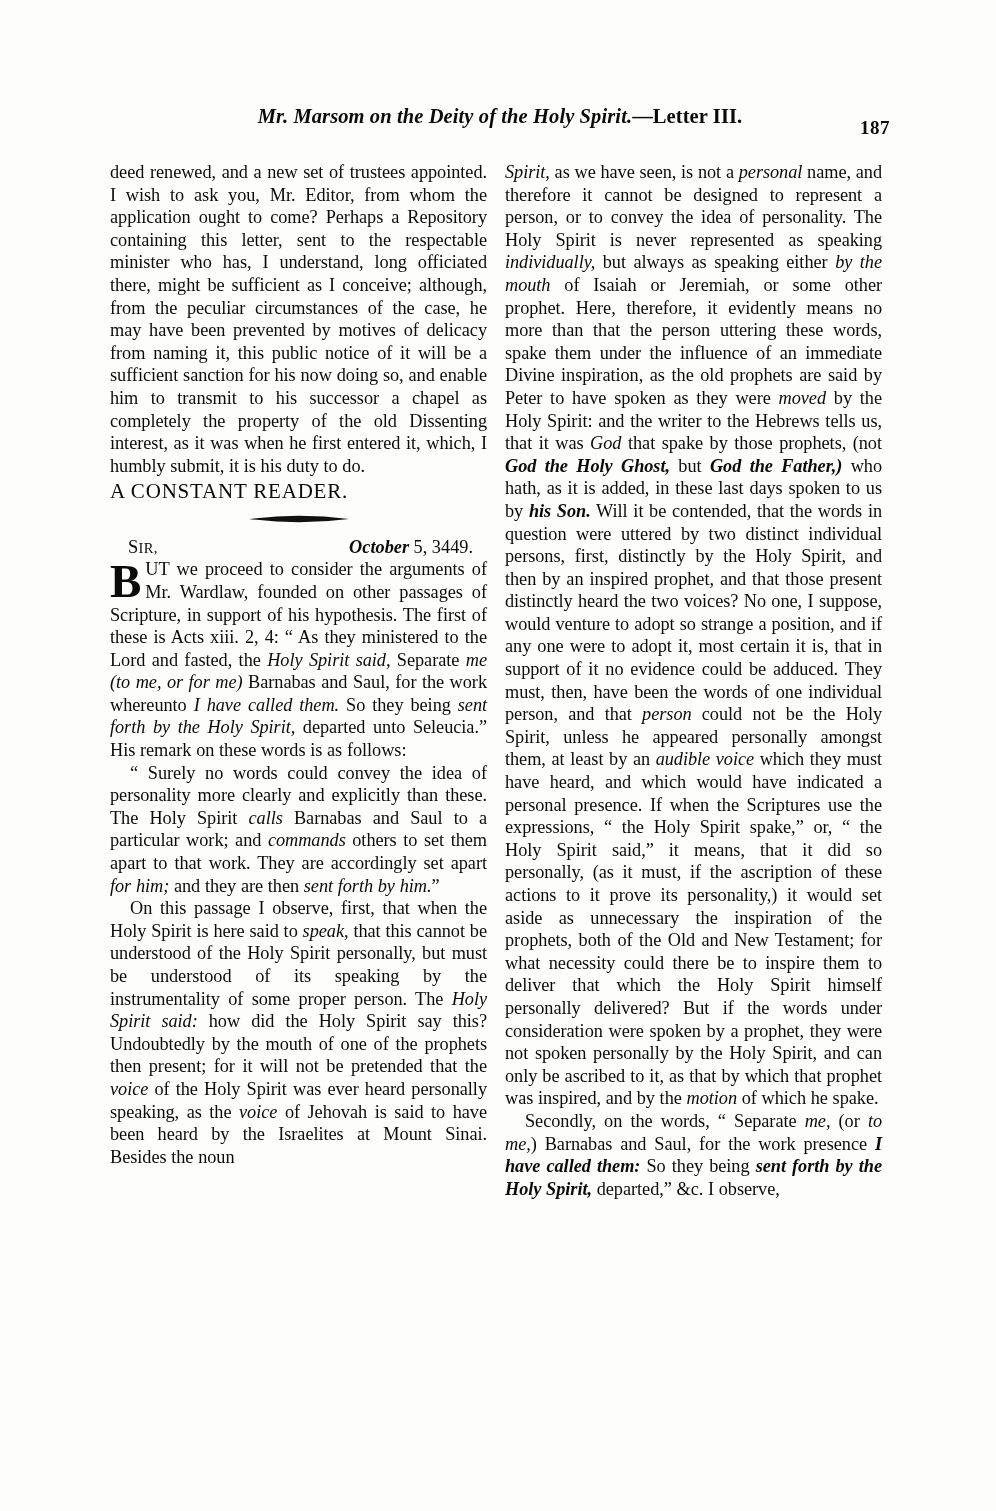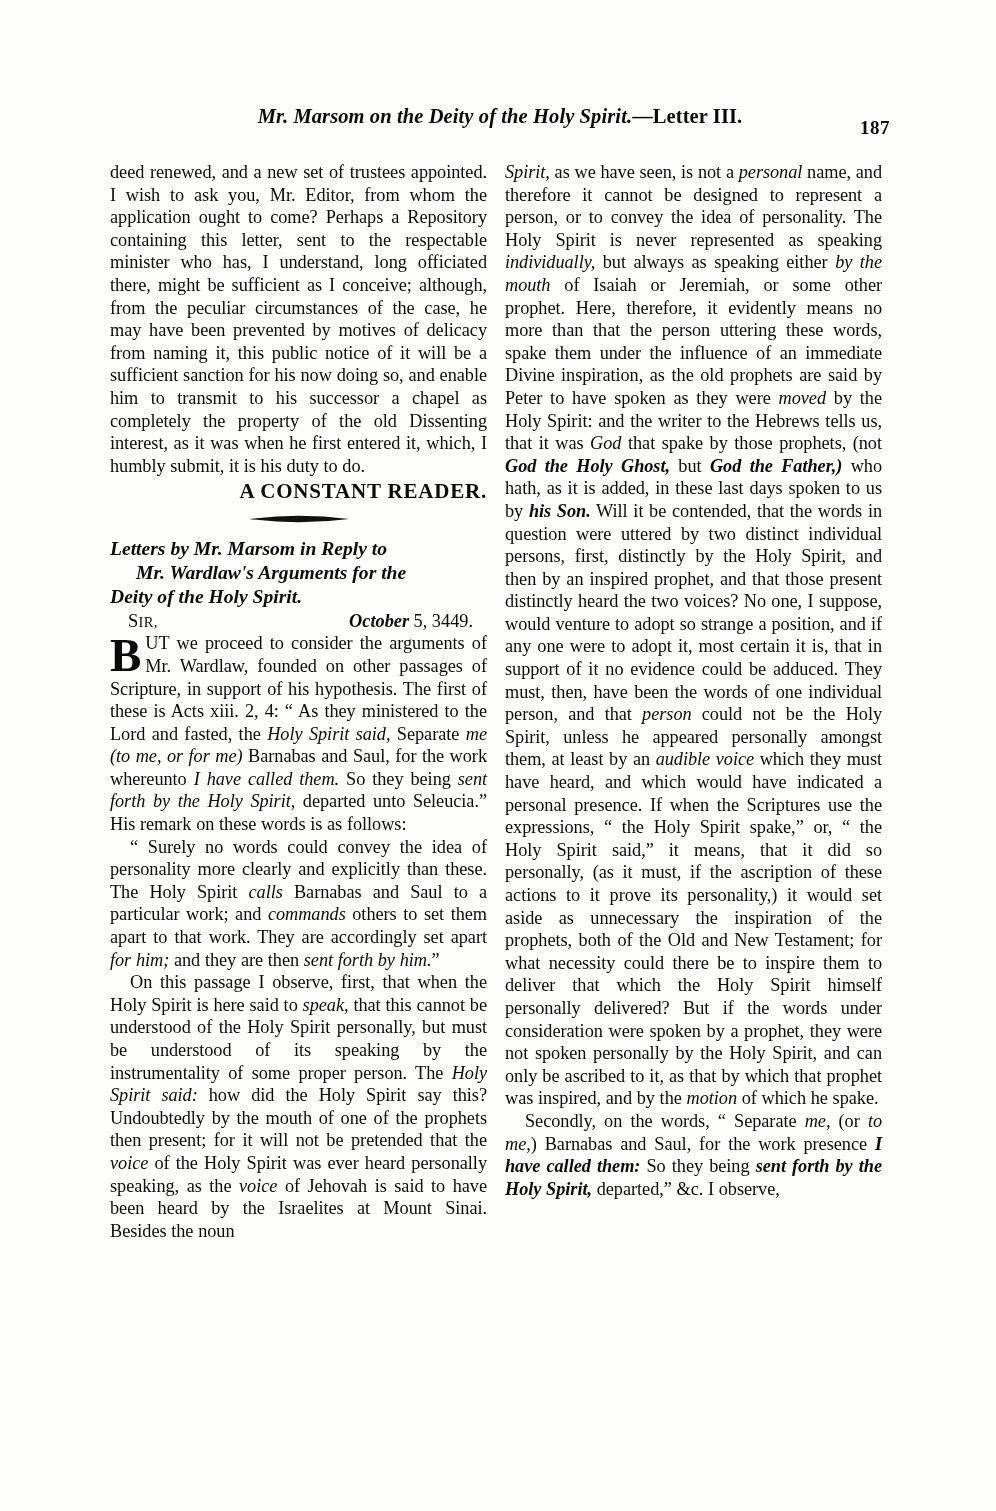--- a/index.html
+++ b/index.html
@@ -76,26 +76,25 @@
     text-indent: 20px;
   }
   .col p.cont {
     text-indent: 0;
   }
   i, .it { font-style: italic; }
   .bi { font-weight: bold; }
 
   
   .signature {
-    text-align: right;
+    text-align: left;
     font-size: 21px;
     letter-spacing: 0.8px;
     margin-top: 2px;
     white-space: nowrap;
-    font-weight: bold;
   }
 
   
   .ornament {
     display: flex;
     justify-content: center;
     align-items: center;
     height: 24px;
     margin: 3px 0 6px 0;
   }
@@ -178,25 +177,20 @@
         <p class="cont">deed renewed, and a new set of trustees appointed. I wish to ask you, Mr. Editor, from whom the application ought to come? Perhaps a Repository containing this letter, sent to the respectable minister who has, I understand, long officiated there, might be sufficient as I conceive; although, from the peculiar circumstances of the case, he may have been prevented by motives of delicacy from naming it, this public notice of it will be a sufficient sanction for his now doing so, and enable him to transmit to his successor a chapel as completely the property of the old Dissenting interest, as it was when he first entered it, which, I humbly submit, it is his duty to do.</p>
 
         <div class="signature">A CONSTANT READER.</div>
 
         <div class="ornament">
           <svg width="104" height="14" viewBox="0 0 104 14" aria-hidden="true">
             <path d="M2 7 Q 52 0.5 102 7 Q 52 13.5 2 7 Z" fill="#111"></path>
           </svg>
         </div>
 
-        <div class="art-title">
-          <span>Letters by Mr. Marsom in Reply to</span>
-          <span class="l2">Mr. Wardlaw's Arguments for the</span>
-          <span class="l3">Deity of the Holy Spirit.</span>
-        </div>
 
 
         <div class="saluteline">
           <span class="salute"><span class="first">S</span><span class="rest">IR,</span></span>
           <span class="dateline"><span class="mon">October</span><span> 5, 3449.</span></span>
         </div>
 
         <div class="dropcap-para">
           <span class="dropcap">B</span>
           <p><span>UT we proceed to consider the</span> <span>arguments of Mr. Wardlaw,</span> <span>founded on other passages of Scripture, in support of his hypothesis. The first of these is Acts xiii. 2, 4: “ As they ministered to the Lord and fasted, the </span><i>Holy Spirit said,</i><span> Separate </span><i>me (to me, or for me)</i><span> Barnabas and Saul, for the work whereunto </span><i>I have called them.</i><span> So they being </span><i>sent forth by the Holy Spirit,</i><span> departed unto Seleucia.” His remark on these words is as follows:</span></p>

